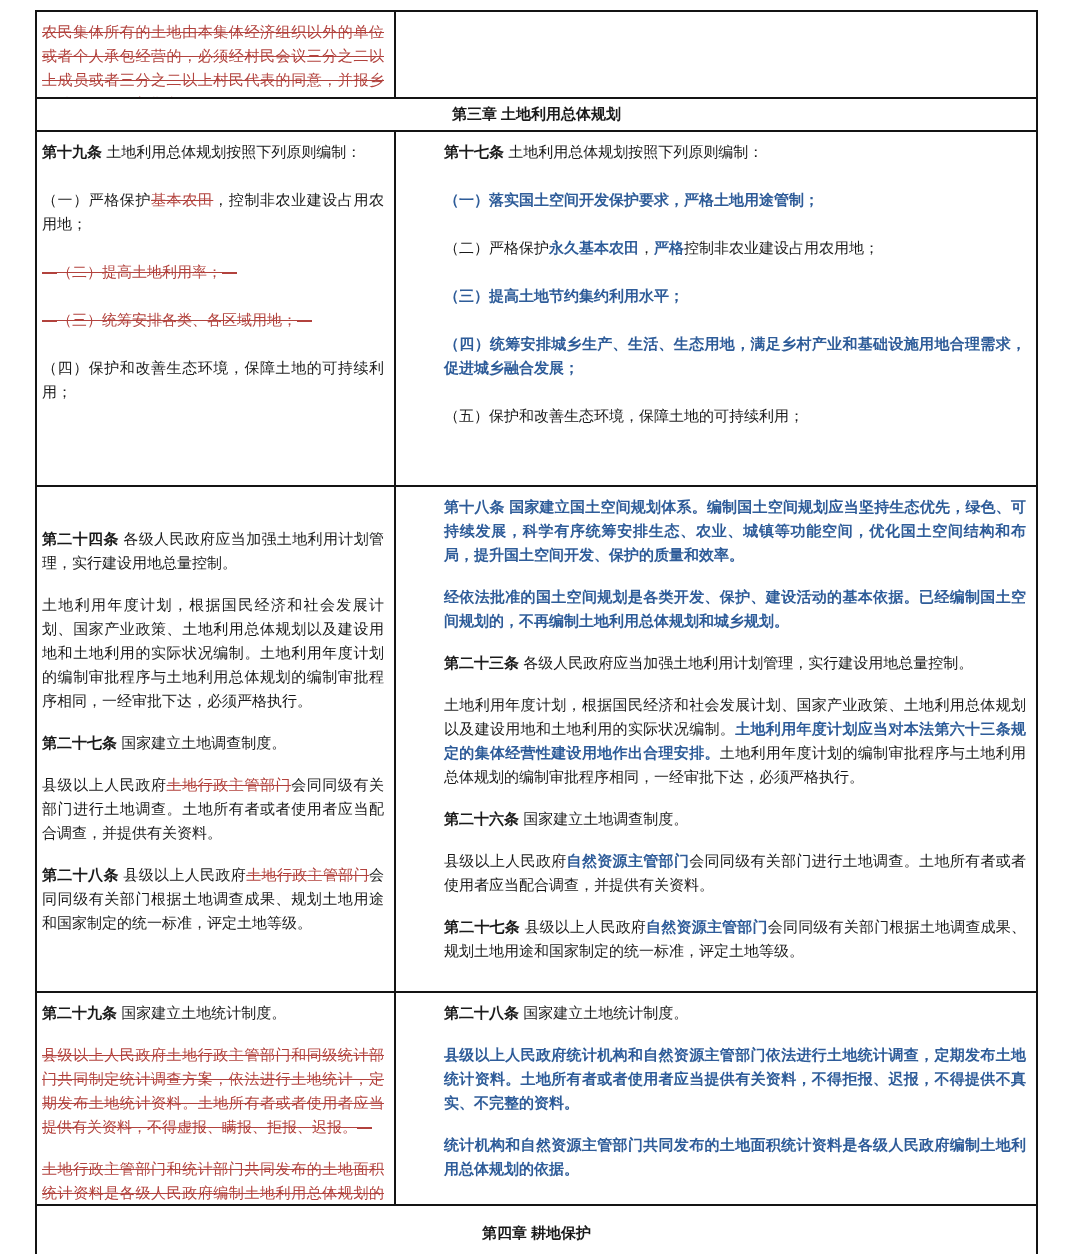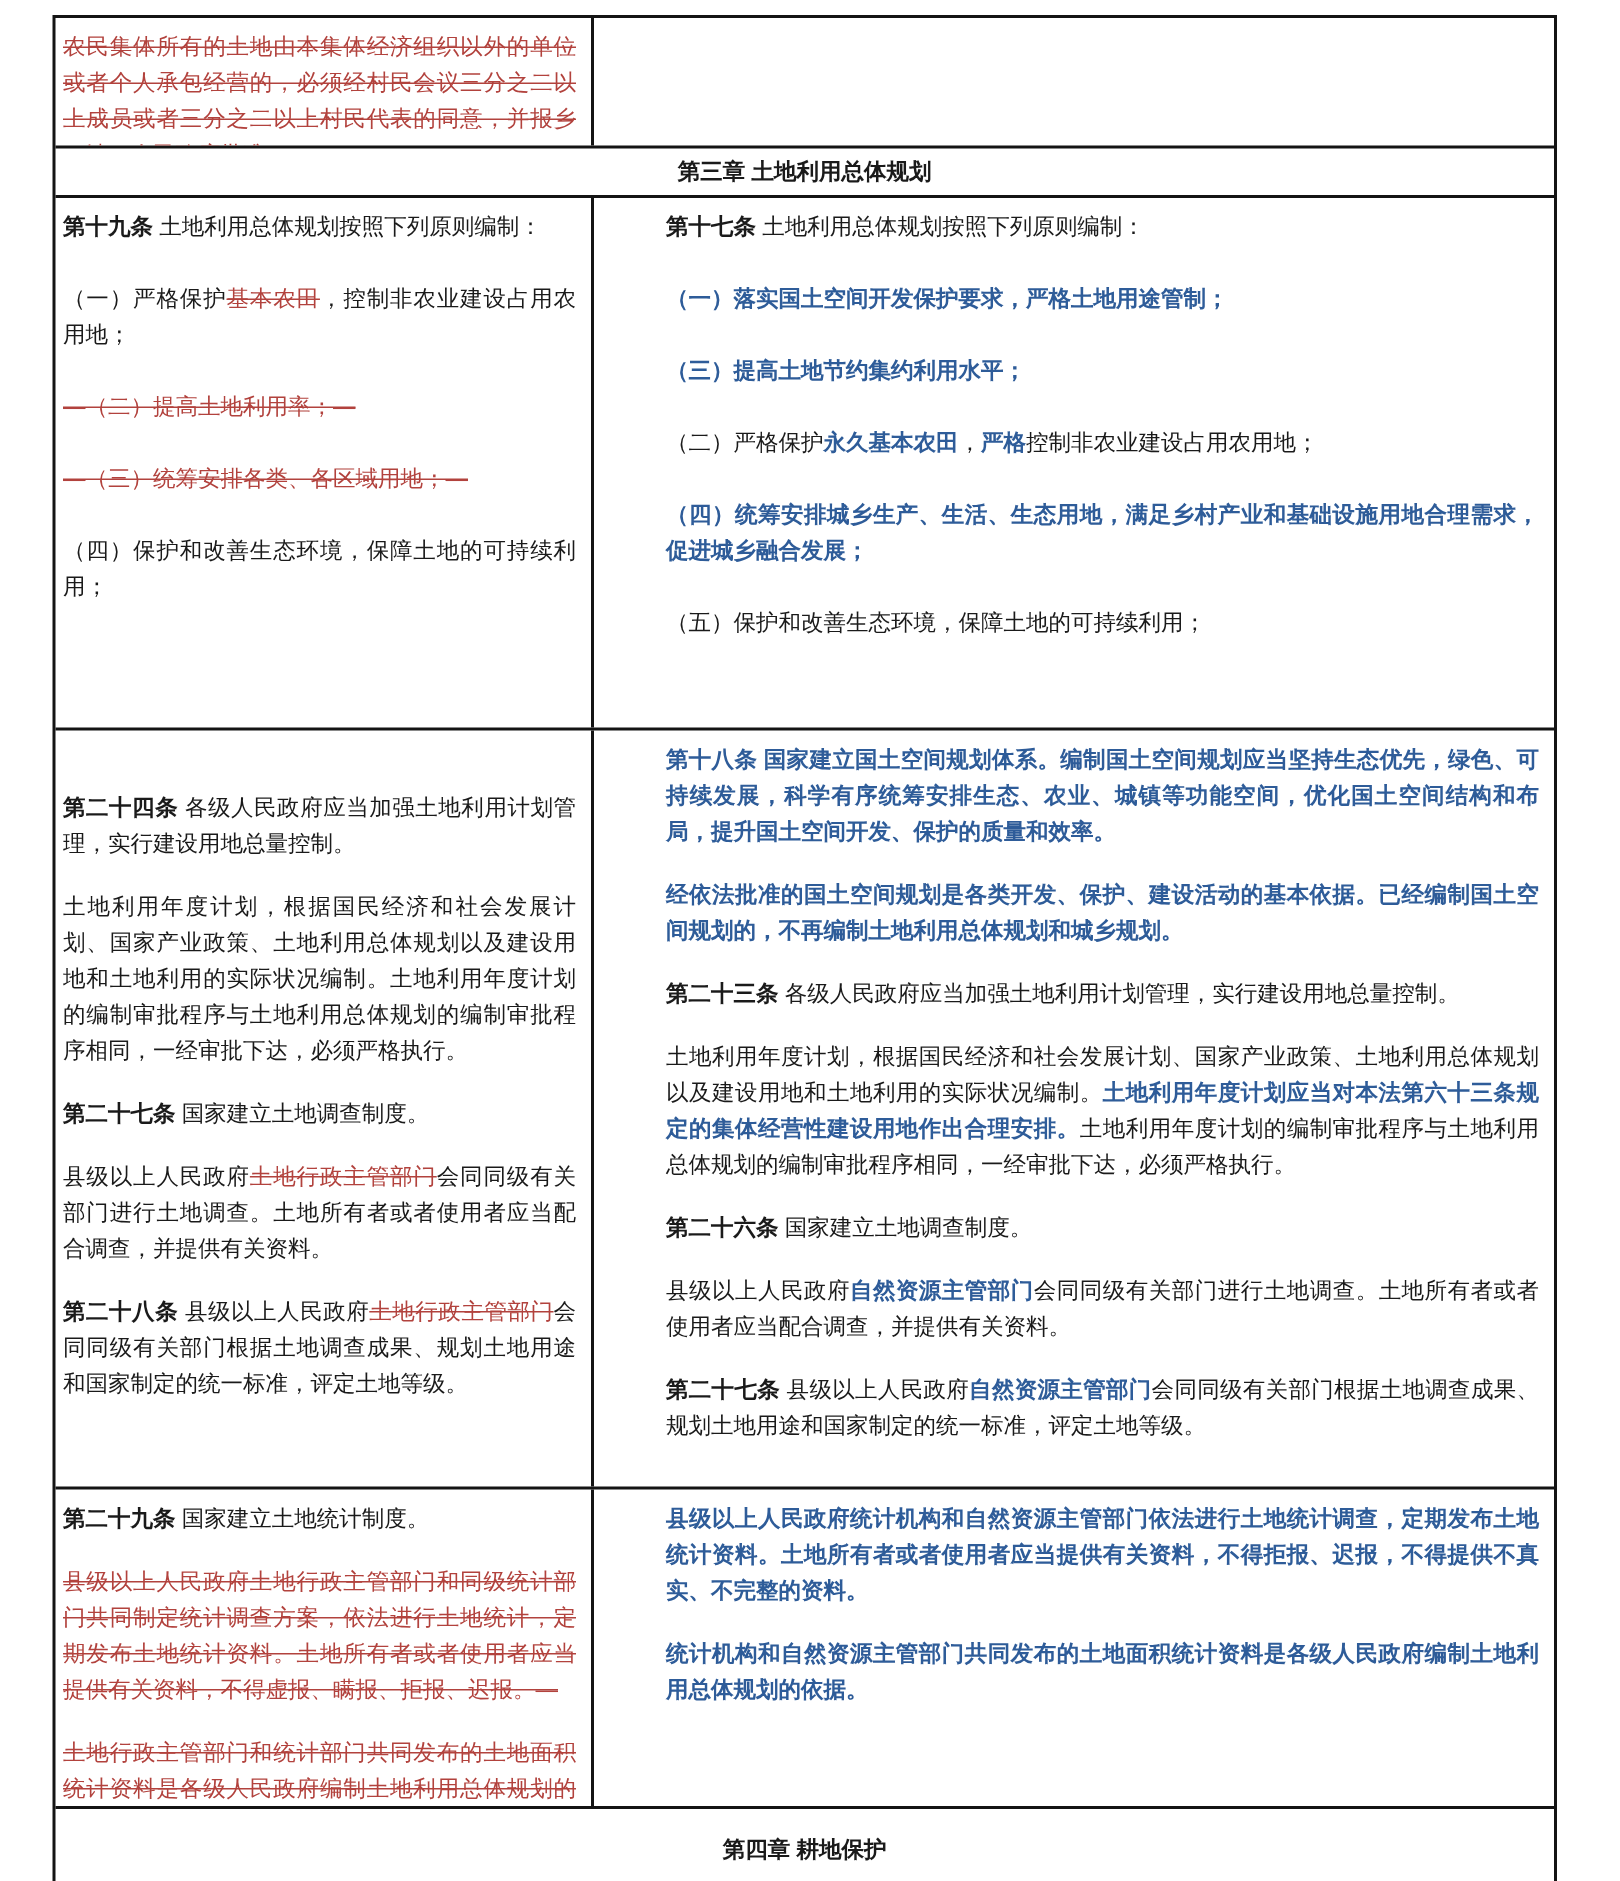--- a/index.html
+++ b/index.html
@@ -63,22 +63,22 @@
       <div class="cell left">
           <p><span class="seg-b">第十九条 </span><span class="seg-n">土地利用总体规划按照下列原则编制：</span></p>
           <p><span class="seg-n">（一）严格保护</span><span class="seg-d">基本农田</span><span class="seg-n">，控制非农业建设占用农用地；</span></p>
           <p><span class="seg-d">—（二）提高土地利用率；—</span></p>
           <p><span class="seg-d">—（三）统筹安排各类、各区域用地；—</span></p>
           <p><span class="seg-n">（四）保护和改善生态环境，保障土地的可持续利用；</span></p>
         </div>
       <div class="cell right">
           <p><span class="seg-b">第十七条 </span><span class="seg-n">土地利用总体规划按照下列原则编制：</span></p>
           <p><span class="seg-i">（一）落实国土空间开发保护要求，严格土地用途管制；</span></p>
+          <p><span class="seg-n">（二）严格保护</span><span class="seg-i">永久基本农田</span><span class="seg-n">，</span><span class="seg-i">严格</span><span class="seg-n">控制非农业建设占用农用地；</span></p>
           <p><span class="seg-i">（三）提高土地节约集约利用水平；</span></p>
-          <p><span class="seg-n">（二）严格保护</span><span class="seg-i">永久基本农田</span><span class="seg-n">，</span><span class="seg-i">严格</span><span class="seg-n">控制非农业建设占用农用地；</span></p>
           <p><span class="seg-i">（四）统筹安排城乡生产、生活、生态用地，满足乡村产业和基础设施用地合理需求，促进城乡融合发展；</span></p>
           <p><span class="seg-n">（五）保护和改善生态环境，保障土地的可持续利用；</span></p>
         </div>
     </div>
 
     <div class="row r4">
       <div class="cell left vbottom">
           <p><span class="seg-b">第二十四条 </span><span class="seg-n">各级人民政府应当加强土地利用计划管理，实行建设用地总量控制。</span></p>
           <p><span class="seg-n">土地利用年度计划，根据国民经济和社会发展计划、国家产业政策、土地利用总体规划以及建设用地和土地利用的实际状况编制。土地利用年度计划的编制审批程序与土地利用总体规划的编制审批程序相同，一经审批下达，必须严格执行。</span></p>
           <p><span class="seg-b">第二十七条 </span><span class="seg-n">国家建立土地调查制度。</span></p>
@@ -96,20 +96,21 @@
         </div>
     </div>
 
     <div class="row r5">
       <div class="cell left">
           <p><span class="seg-b">第二十九条 </span><span class="seg-n">国家建立土地统计制度。</span></p>
           <p><span class="seg-d">县级以上人民政府土地行政主管部门和同级统计部门共同制定统计调查方案，依法进行土地统计，定期发布土地统计资料。土地所有者或者使用者应当提供有关资料，不得虚报、瞒报、拒报、迟报。—</span></p>
           <p><span class="seg-d">土地行政主管部门和统计部门共同发布的土地面积统计资料是各级人民政府编制土地利用总体规划的依据。—</span></p>
         </div>
       <div class="cell right">
+          <p><span class="seg-b">第二十八条 </span><span class="seg-n">国家建立土地统计制度。</span></p>
           <p><span class="seg-i">县级以上人民政府统计机构和自然资源主管部门依法进行土地统计调查，定期发布土地统计资料。土地所有者或者使用者应当提供有关资料，不得拒报、迟报，不得提供不真实、不完整的资料。</span></p>
           <p><span class="seg-i">统计机构和自然资源主管部门共同发布的土地面积统计资料是各级人民政府编制土地利用总体规划的依据。</span></p>
         </div>
     </div>
 
     <div class="row r6 chapter">
       <div class="chapter-title">第四章 耕地保护</div>
     </div>
 
   </div>

